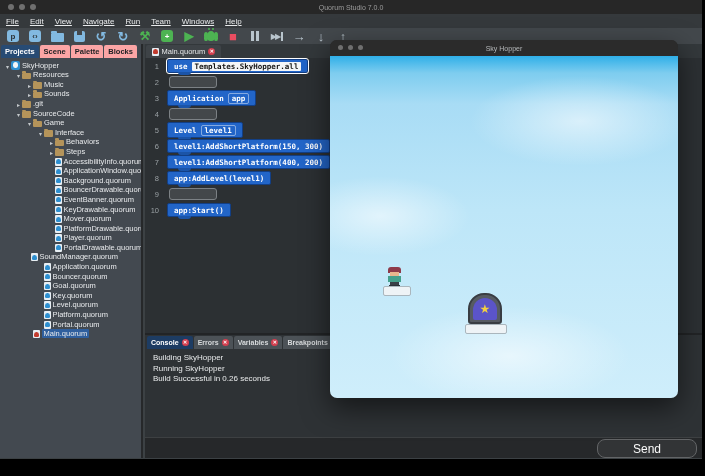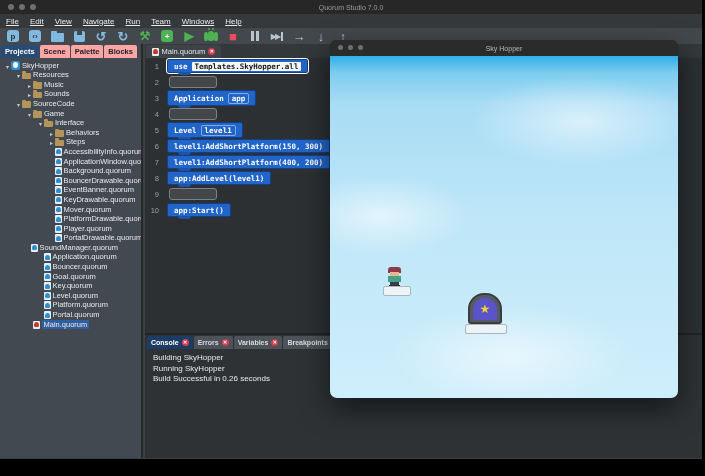--- a/index.html
+++ b/index.html
@@ -223,20 +223,25 @@
               <span class="arrow">▸</span>
               <span class="i-fold"></span>
               <span class="tlabel">Music</span>
             </div>
             <div class="trow" style="padding-left: 26px;">
               <span class="arrow">▸</span>
               <span class="i-fold"></span>
               <span class="tlabel">Sounds</span>
             </div>
             <div class="trow" style="padding-left: 15px;">
+              <span class="arrow">▸</span>
+              <span class="i-fold"></span>
+              <span class="tlabel">.git</span>
+            </div>
+            <div class="trow" style="padding-left: 15px;">
               <span class="arrow">▾</span>
               <span class="i-fold"></span>
               <span class="tlabel">SourceCode</span>
             </div>
             <div class="trow" style="padding-left: 26px;">
               <span class="arrow">▾</span>
               <span class="i-fold"></span>
               <span class="tlabel">Game</span>
             </div>
             <div class="trow" style="padding-left: 37px;">
@@ -445,20 +450,23 @@
             </div>
           <div id="console-out">
               <div class="cline">Building SkyHopper</div>
               <div class="cline">Running SkyHopper</div>
               <div class="cline">Build Successful in 0.26 seconds</div>
             </div>
         </div>
       </div>
     </div>
 
+    <div id="bottombar">
+      <div id="send-btn">Send</div>
+    </div>
   </div>
 
   <div id="game">
     <div id="game-titlebar">
       <div class="dots" style="top:5px;">
         <span class="dot" style="width:5px;height:5px;"></span>
         <span class="dot" style="width:5px;height:5px;"></span>
         <span class="dot" style="width:5px;height:5px;"></span>
       </div>
       <span class="title">Sky Hopper</span>

